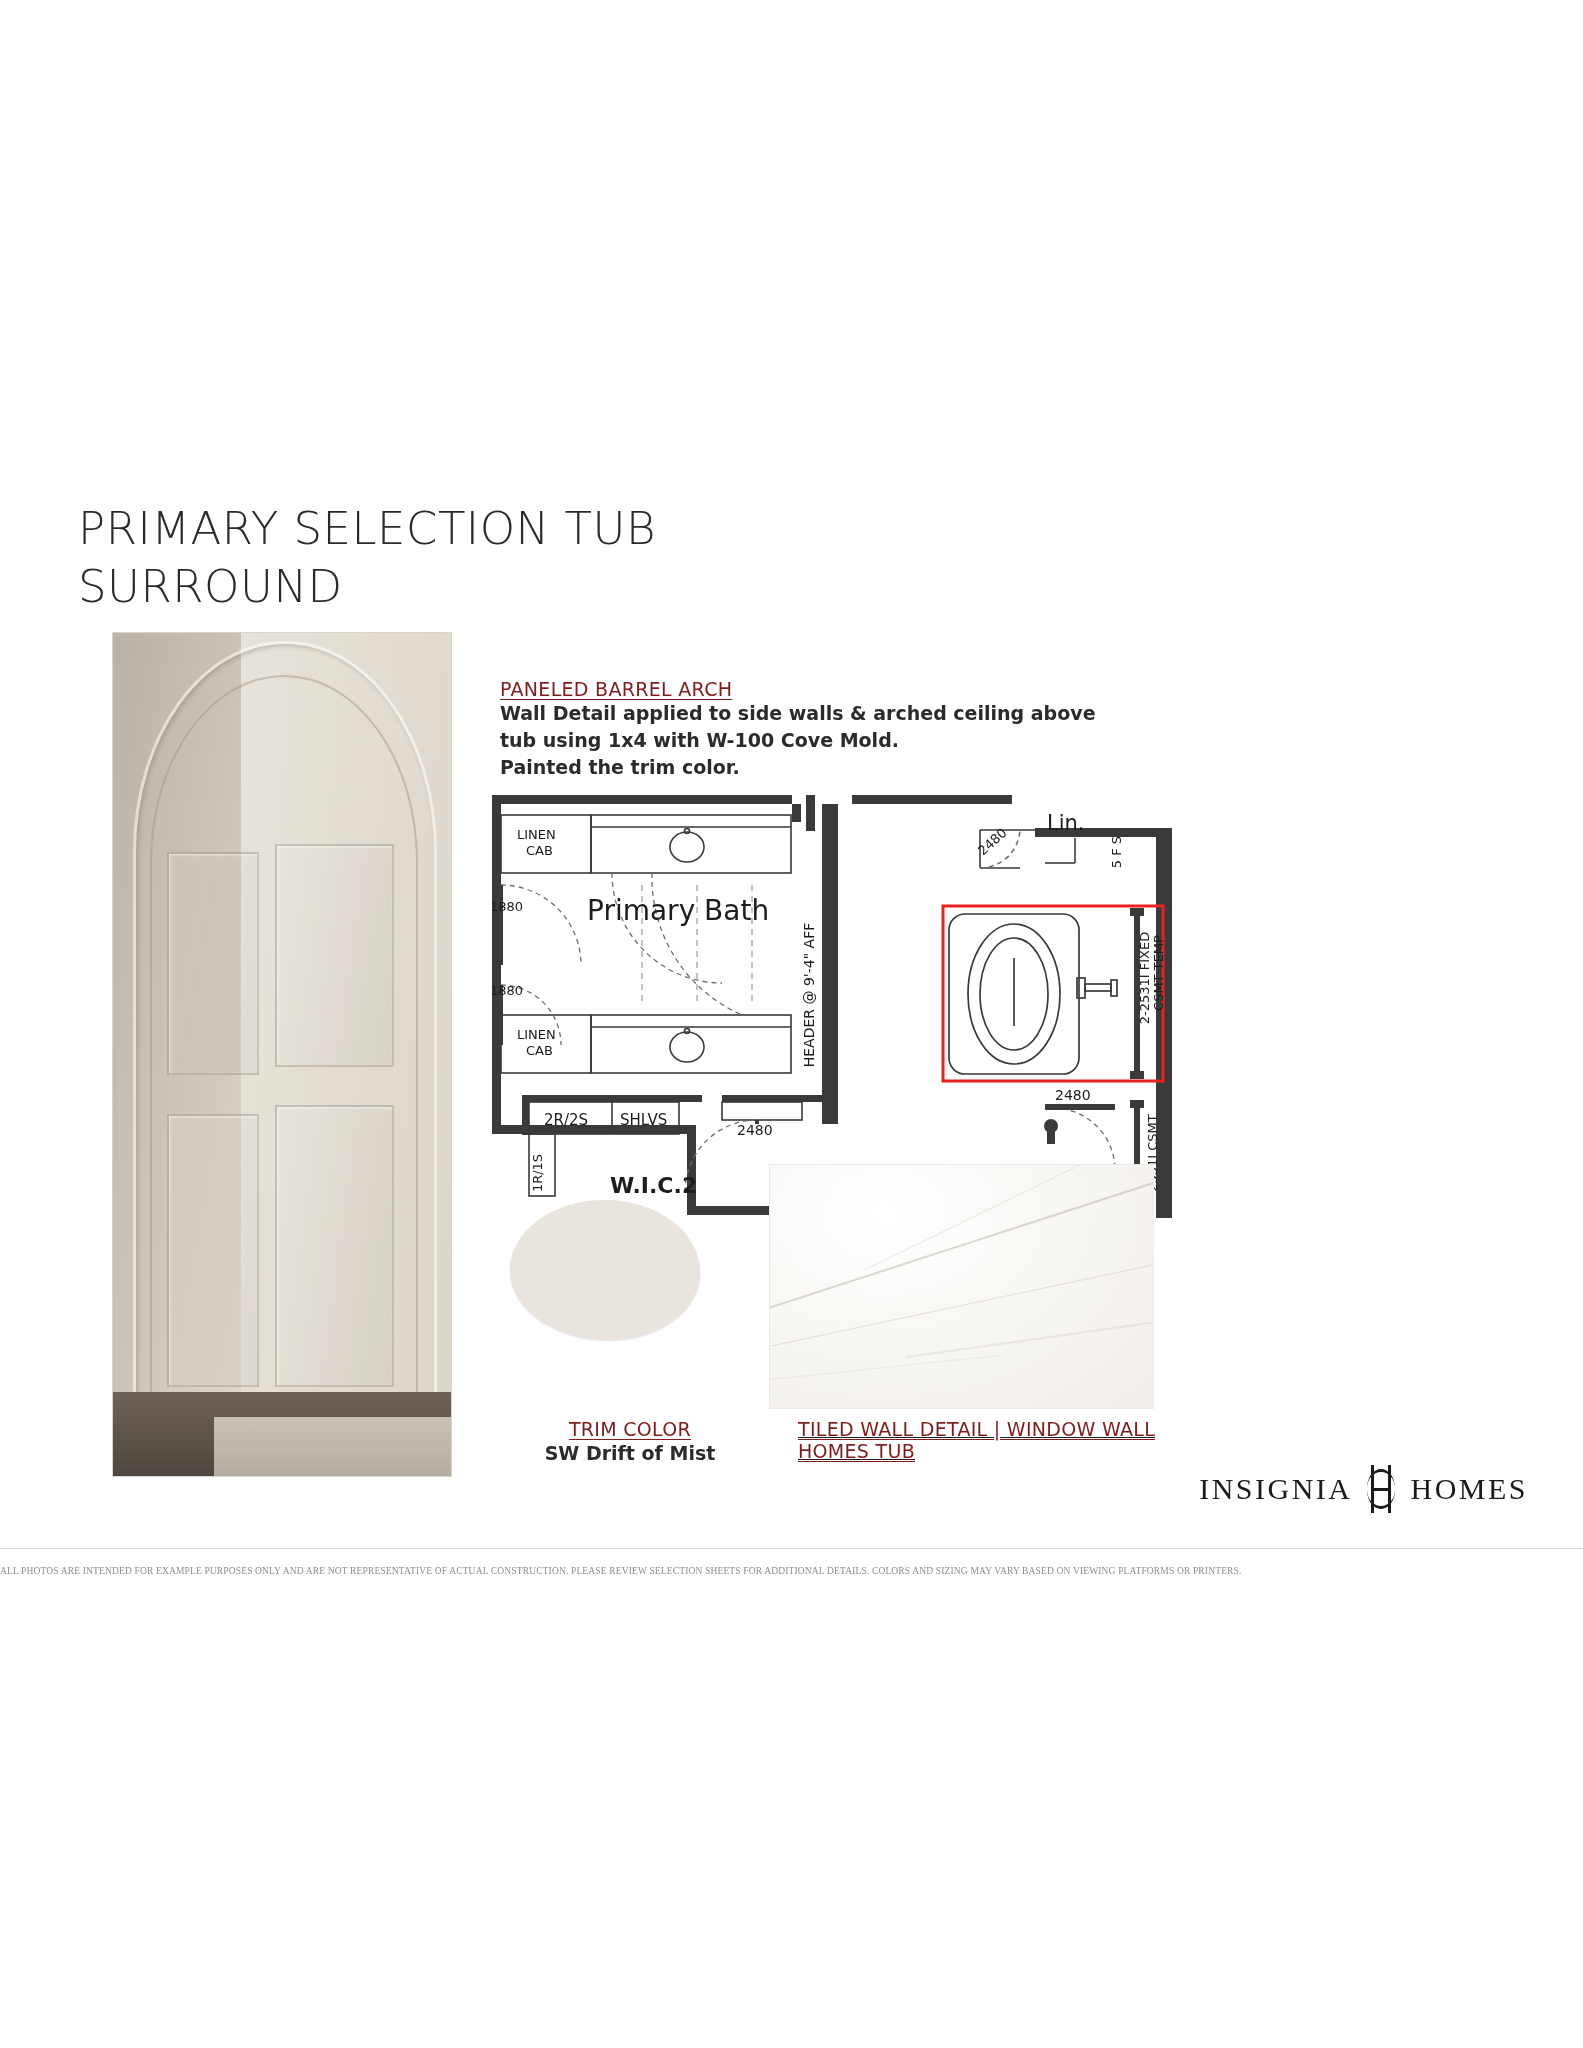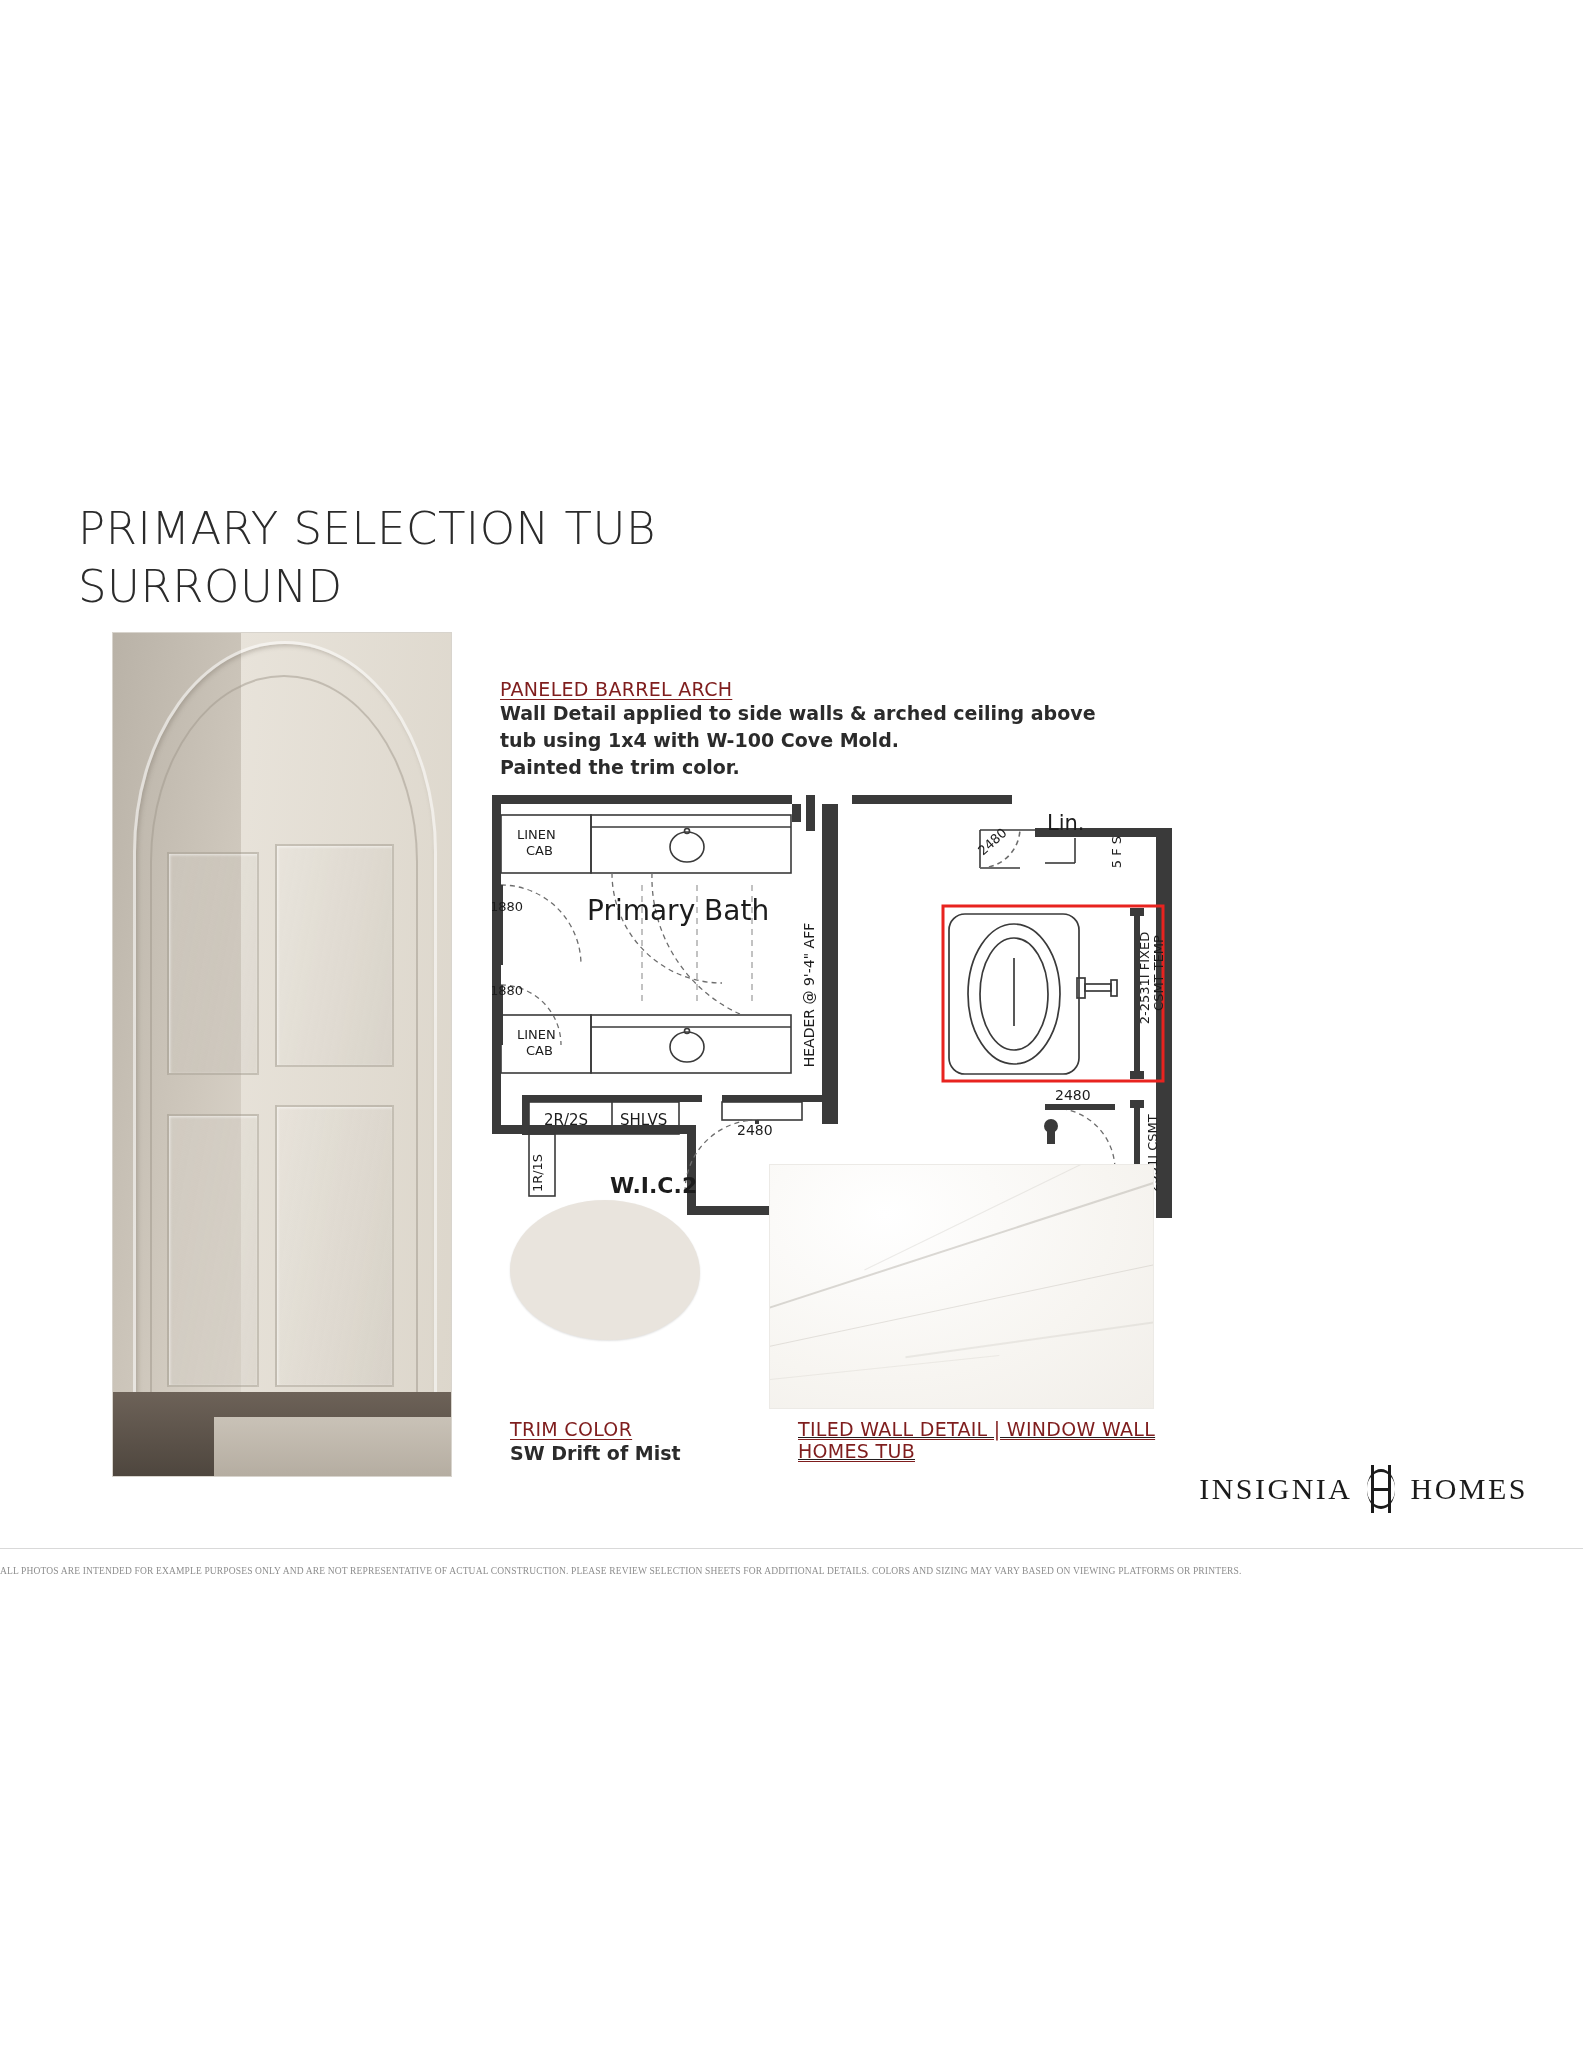--- a/index.html
+++ b/index.html
@@ -176,20 +176,21 @@
   .v3 { left: 20%;  top: 12%; width: 90%;  height: 1px; transform: rotate(-26deg); opacity: .5;}
   .v4 { left: 35%;  top: 70%; width: 80%;  height: 2px; transform: rotate(-8deg); opacity: .45;}
   .v5 { left: -10%; top: 84%; width: 70%;  height: 1px; transform: rotate(-6deg); opacity: .4;}
 
   
   .caption-trim {
     position: absolute;
     left: 510px;
     top: 1418px;
     width: 240px;
+    text-align: center;
   }
   .caption-tile {
     position: absolute;
     left: 798px;
     top: 1418px;
     width: 420px;
     text-decoration: underline;
   }
 
   

